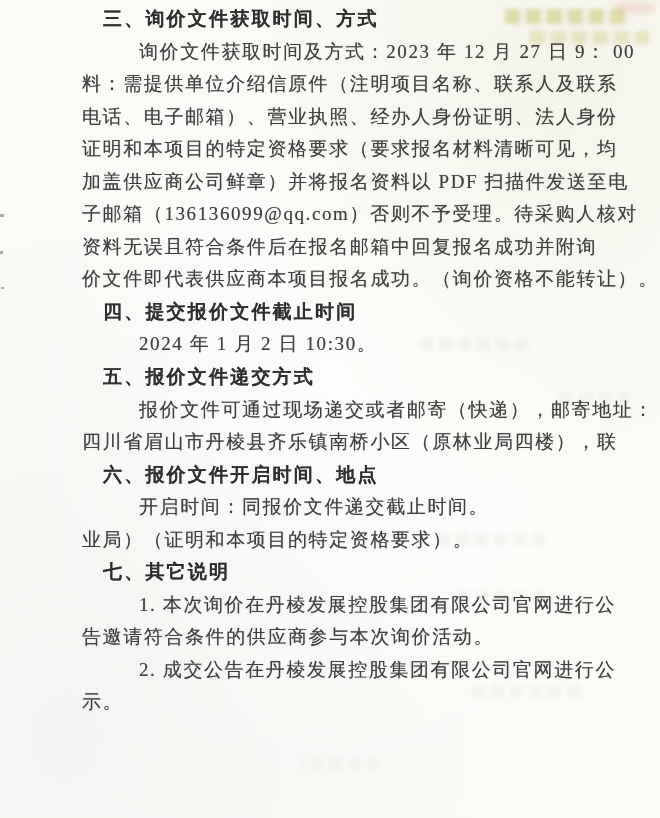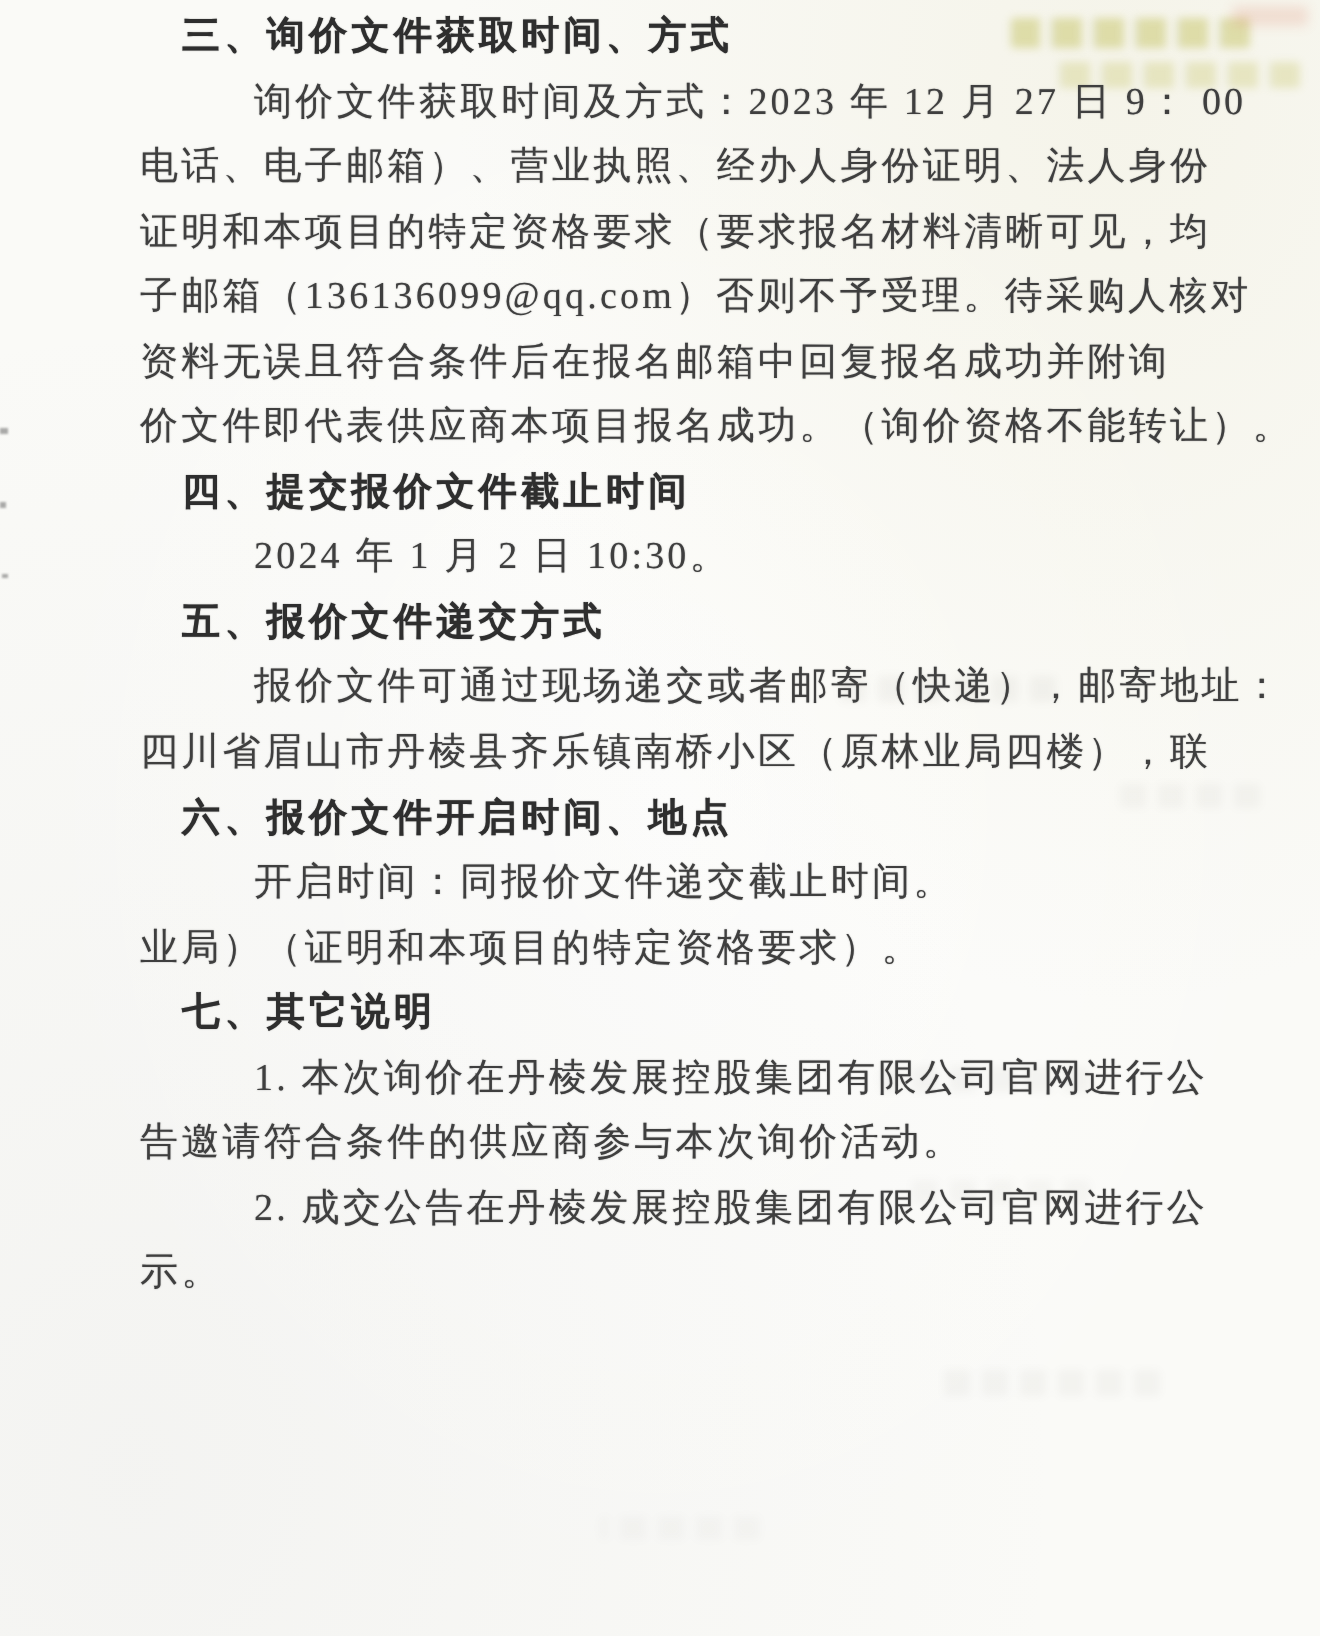--- a/index.html
+++ b/index.html
@@ -18,20 +18,21 @@
       radial-gradient(ellipse at 50% 50%, rgba(255, 255, 255, 0.6), transparent 70%),
       #fafaf7;
   }
 
   
   .doc {
     position: absolute;
     inset: 0;
     padding: 3px 0 0 70px;
     box-sizing: border-box;
+    margin-left: 12px;
   }
   .line {
     height: 32.56px;
     line-height: 32.56px;
     font-size: 19px;
     letter-spacing: 1.6px;
     white-space: nowrap;
     color: #3f3f3f;
     text-shadow: 0 0 0.7px rgba(70, 70, 70, 0.55);
   }
@@ -90,22 +91,24 @@
 <div class="ghost rows-gray" style="left:470px; top:685px; width:110px; height:13px; opacity:0.10;"></div>
 <div class="ghost rows-gray" style="left:300px; top:758px; width:80px;  height:12px; opacity:0.07;"></div>
 
 <div class="speck" style="left:0; top:214px; width:4px; height:3px;"></div>
 <div class="speck" style="left:0; top:251px; width:3px; height:3px;"></div>
 <div class="speck" style="left:1px; top:287px; width:3px; height:2px;"></div>
 
 <div class="doc">
   <div class="line h">三、询价文件获取时间、方式</div>
   <div class="line f">询价文件获取时间及方式：2023 年 12 月 27 日 9： 00</div>
+  <div class="line">料：需提供单位介绍信原件（注明项目名称、联系人及联系</div>
   <div class="line">电话、电子邮箱）、营业执照、经办人身份证明、法人身份</div>
   <div class="line">证明和本项目的特定资格要求（要求报名材料清晰可见，均</div>
+  <div class="line">加盖供应商公司鲜章）并将报名资料以 PDF 扫描件发送至电</div>
   <div class="line">子邮箱（136136099@qq.com）否则不予受理。待采购人核对</div>
   <div class="line">资料无误且符合条件后在报名邮箱中回复报名成功并附询</div>
   <div class="line">价文件即代表供应商本项目报名成功。（询价资格不能转让）。</div>
   <div class="line h">四、提交报价文件截止时间</div>
   <div class="line f">2024 年 1 月 2 日 10:30。</div>
   <div class="line h">五、报价文件递交方式</div>
   <div class="line f">报价文件可通过现场递交或者邮寄（快递），邮寄地址：</div>
   <div class="line">四川省眉山市丹棱县齐乐镇南桥小区（原林业局四楼），联</div>
   <div class="line h">六、报价文件开启时间、地点</div>
   <div class="line f">开启时间：同报价文件递交截止时间。</div>

